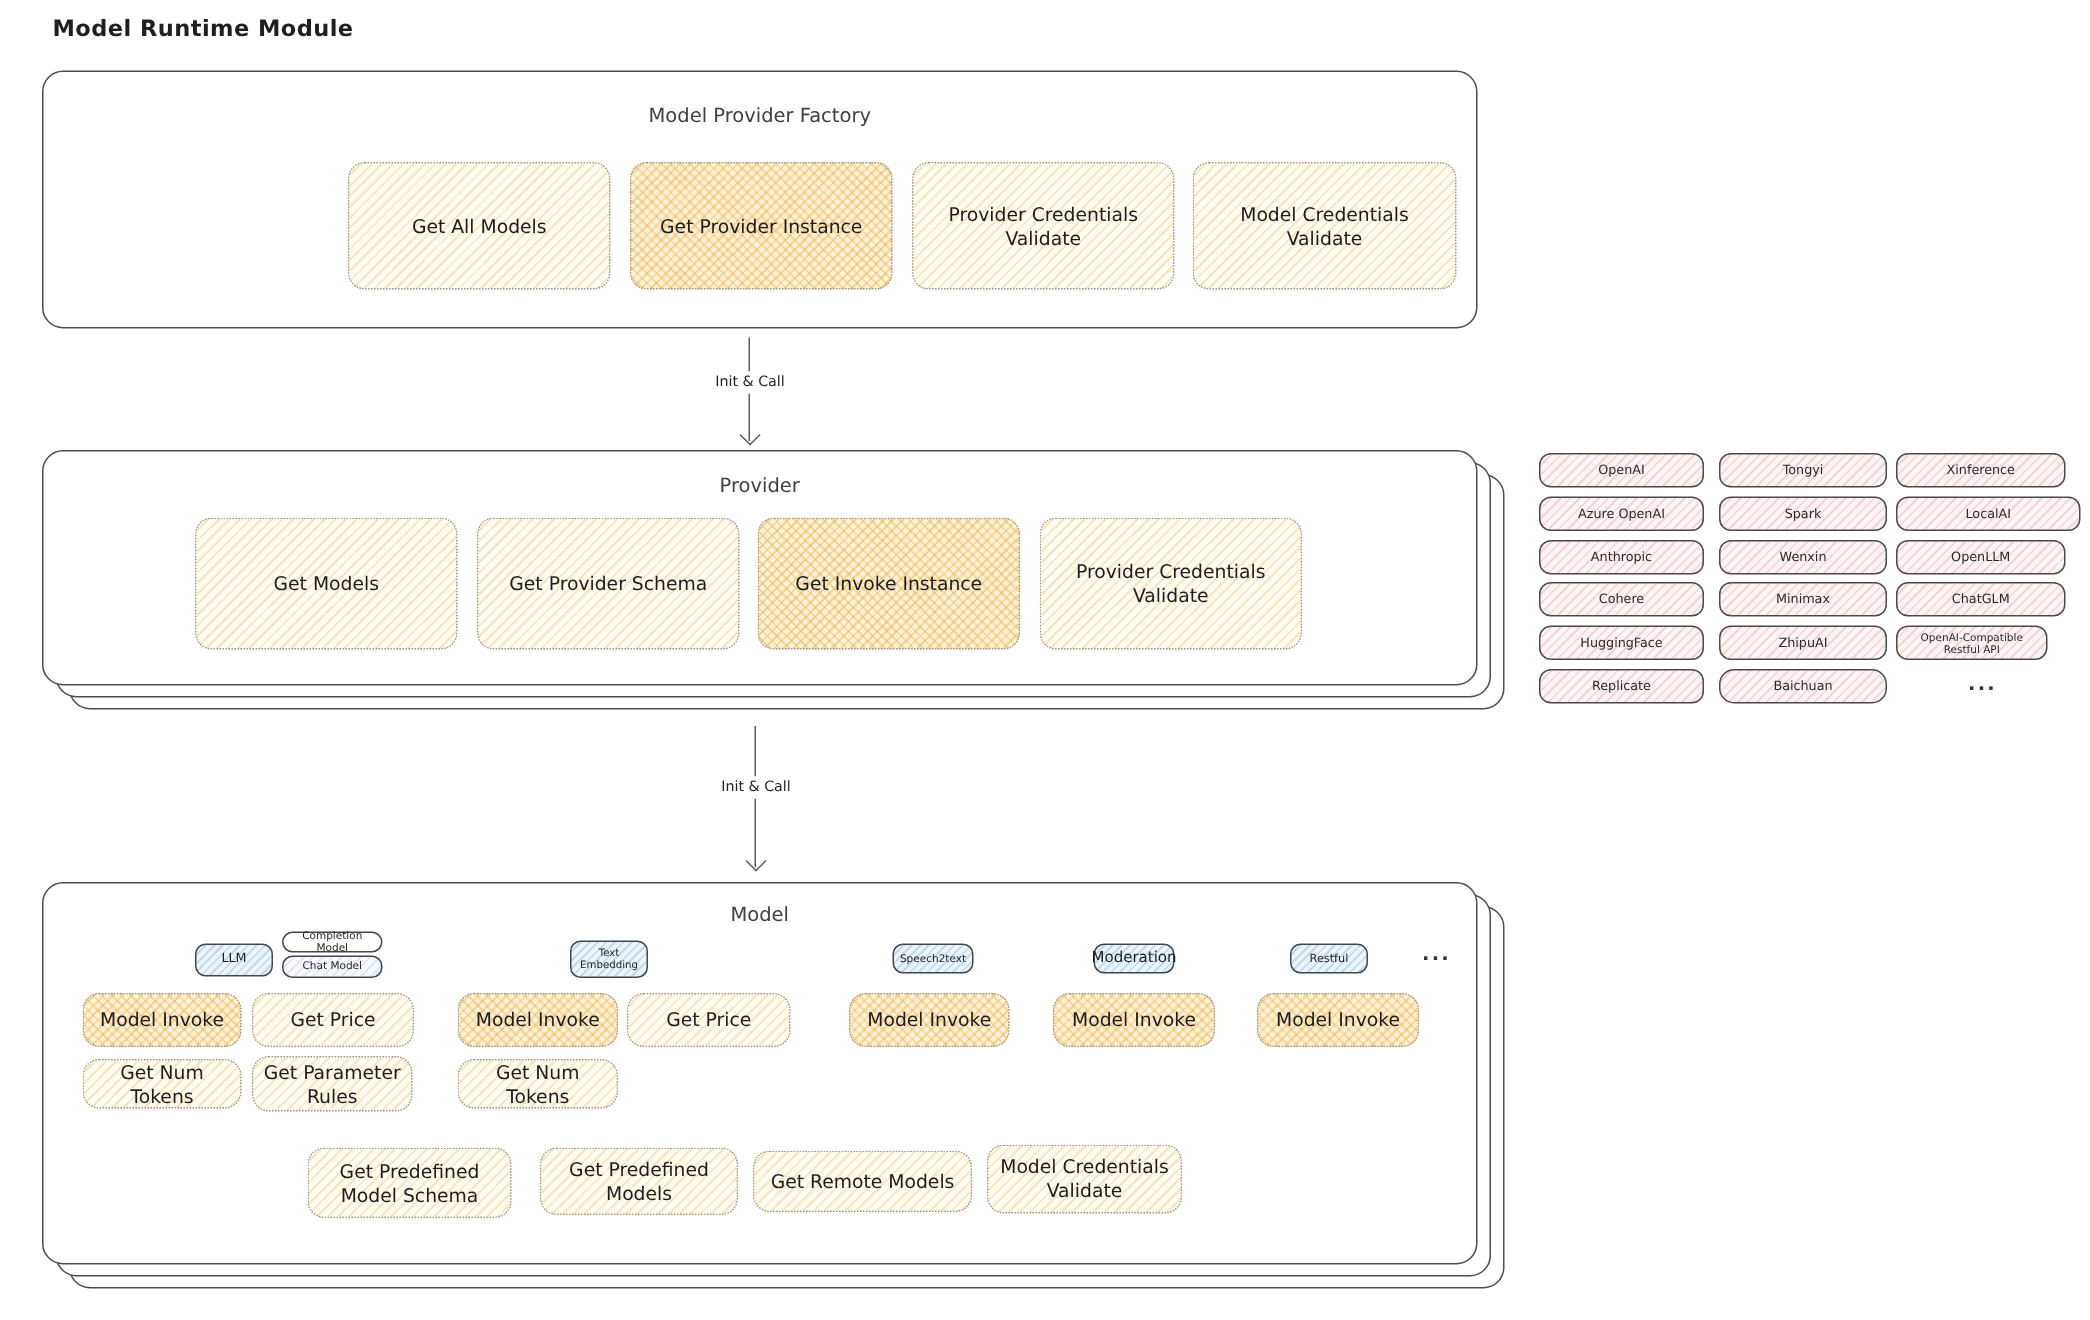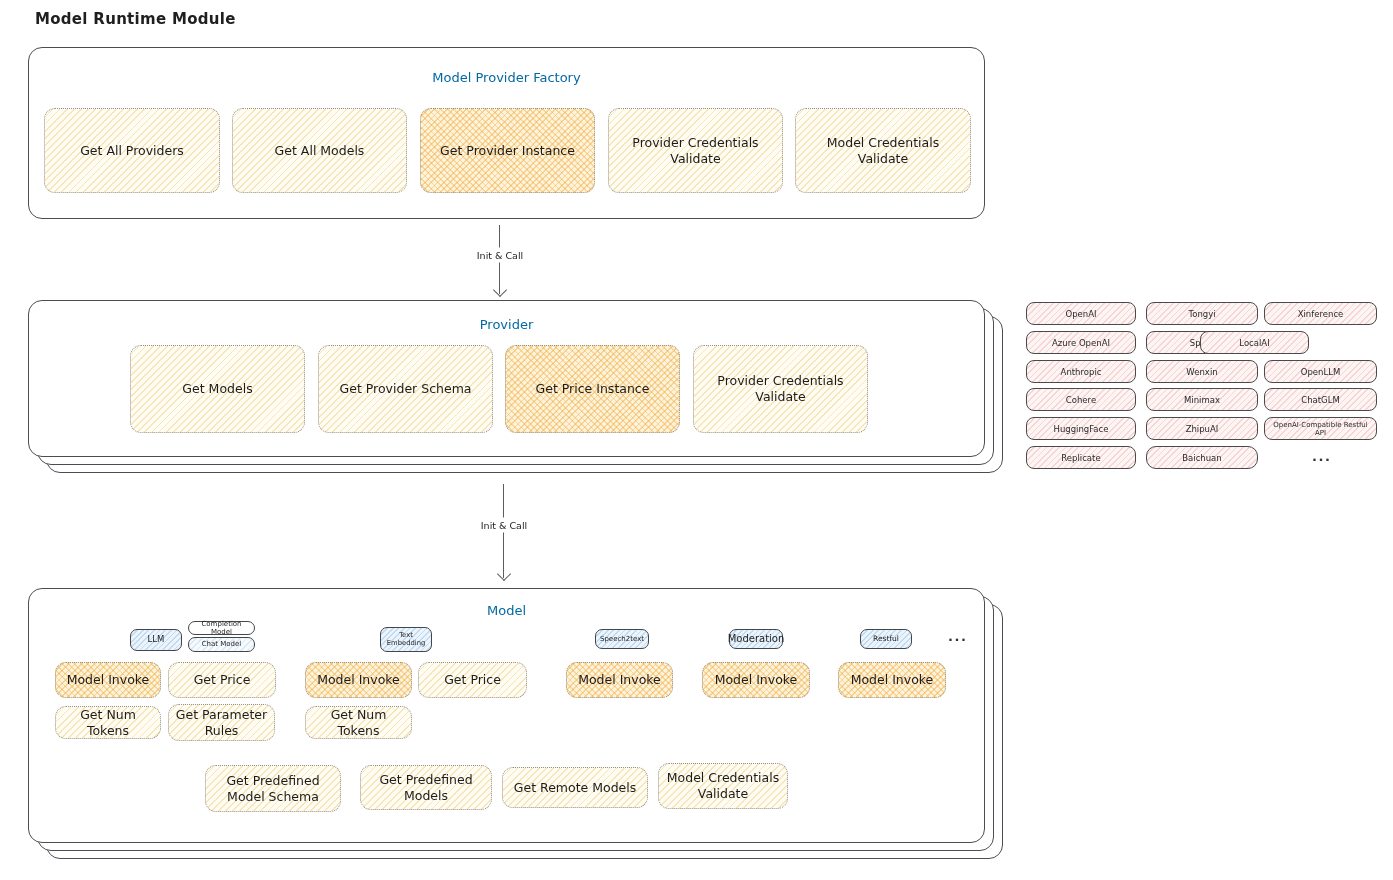--- a/index.html
+++ b/index.html
@@ -6,21 +6,21 @@
   #canvas {
     position:relative; width:1393px; height:880px; background:#ffffff;
     font-family:"DejaVu Sans", sans-serif; color:#1f1f1f; overflow:hidden;
   }
   .page-title { position:absolute; left:35px; top:10px; font-size:15px; font-weight:700; letter-spacing:0.3px; }
 
   .section, .stack {
     position:absolute; background:#ffffff; border:1.4px solid #4a4d52; border-radius:14px; box-sizing:border-box;
   }
   .stack { background:#ffffff; }
-  .sec-title { position:absolute; left:0; width:100%; text-align:center; font-size:13px; color:#0369a1; }
+  .sec-title { position:absolute; left:0; width:100%; text-align:center; font-size:13px; color:#404040; }
 
   .op {
     position:absolute; display:flex; align-items:center; justify-content:center; text-align:center;
     border:1.6px dotted #98938a; border-radius:11px; font-size:12.5px; line-height:1.25;
     color:#1c1c1c; padding:2px 6px; box-sizing:border-box;
   }
   .yellow {
     background:
       repeating-linear-gradient(135deg, rgba(233,196,106,0.42) 0px, rgba(233,196,106,0.42) 1.3px, transparent 1.3px, transparent 5px),
       #fffdf3;
@@ -68,39 +68,38 @@
 </head>
 <body>
 
 <div id="canvas">
 
   <div class="page-title">Model Runtime Module</div>
 
   <div class="section" style="left:28px; top:47px; width:957px; height:172px;">
     <div class="sec-title" style="top:22px;">Model Provider Factory</div>
   </div>
-  <div class="op yellow" style="left:44px;  top:108px; width:176px; height:85px;">Get All Providers</div>
   <div class="op yellow" style="left:232px; top:108px; width:175px; height:85px;">Get All Models</div>
   <div class="op orange" style="left:420px; top:108px; width:175px; height:85px;">Get Provider Instance</div>
   <div class="op yellow" style="left:608px; top:108px; width:175px; height:85px;">Provider Credentials Validate</div>
   <div class="op yellow" style="left:795px; top:108px; width:176px; height:85px;">Model Credentials Validate</div>
 
   <div class="arrow" style="left:499px; top:225px; height:69px;">
     <span class="head"></span>
     <span class="arrow-label">Init &amp; Call</span>
   </div>
 
   <div class="stack" style="left:46px; top:316px; width:957px; height:157px;"></div>
   <div class="stack" style="left:37px; top:308px; width:957px; height:157px;"></div>
   <div class="section" style="left:28px; top:300px; width:957px; height:157px;">
     <div class="sec-title" style="top:16px;">Provider</div>
   </div>
   <div class="op yellow" style="left:130px; top:345px; width:175px; height:88px;">Get Models</div>
   <div class="op yellow" style="left:318px; top:345px; width:175px; height:88px;">Get Provider Schema</div>
-  <div class="op orange" style="left:505px; top:345px; width:175px; height:88px;">Get Price Instance</div>
+  <div class="op orange" style="left:505px; top:345px; width:175px; height:88px;">Get Invoke Instance</div>
   <div class="op yellow" style="left:693px; top:345px; width:175px; height:88px;">Provider Credentials Validate</div>
 
   <div class="arrow" style="left:503px; top:484px; height:94px;">
     <span class="head"></span>
     <span class="arrow-label">Init &amp; Call</span>
   </div>
 
   <div class="stack" style="left:46px; top:604px; width:957px; height:255px;"></div>
   <div class="stack" style="left:37px; top:596px; width:957px; height:255px;"></div>
   <div class="section" style="left:28px; top:588px; width:957px; height:255px;">
@@ -142,19 +141,19 @@
   <div class="chip" style="left:1026px; top:446px; width:110px; height:23px;">Replicate</div>
 
   <div class="chip" style="left:1146px; top:302px; width:112px; height:23px;">Tongyi</div>
   <div class="chip" style="left:1146px; top:331px; width:112px; height:23px;">Spark</div>
   <div class="chip" style="left:1146px; top:360px; width:112px; height:23px;">Wenxin</div>
   <div class="chip" style="left:1146px; top:388px; width:112px; height:23px;">Minimax</div>
   <div class="chip" style="left:1146px; top:417px; width:112px; height:23px;">ZhipuAI</div>
   <div class="chip" style="left:1146px; top:446px; width:112px; height:23px;border-radius:10px;">Baichuan</div>
 
   <div class="chip" style="left:1264px; top:302px; width:113px; height:23px;">Xinference</div>
-  <div class="chip" style="left:1200px; top:331px; width:109px; height:23px;">LocalAI</div>
+  <div class="chip" style="left:1264px; top:331px; width:123px; height:23px;">LocalAI</div>
   <div class="chip" style="left:1264px; top:360px; width:113px; height:23px;">OpenLLM</div>
   <div class="chip" style="left:1264px; top:388px; width:113px; height:23px;">ChatGLM</div>
-  <div class="chip small-text" style="left:1264px; top:417px; width:113px; height:23px;">OpenAI-Compatible Restful API</div>
+  <div class="chip small-text" style="left:1264px; top:417px; width:101px; height:23px;">OpenAI-Compatible Restful API</div>
   <div class="dots" style="left:1312px; top:449px;">...</div>
 
 </div>
 
 </body></html>

